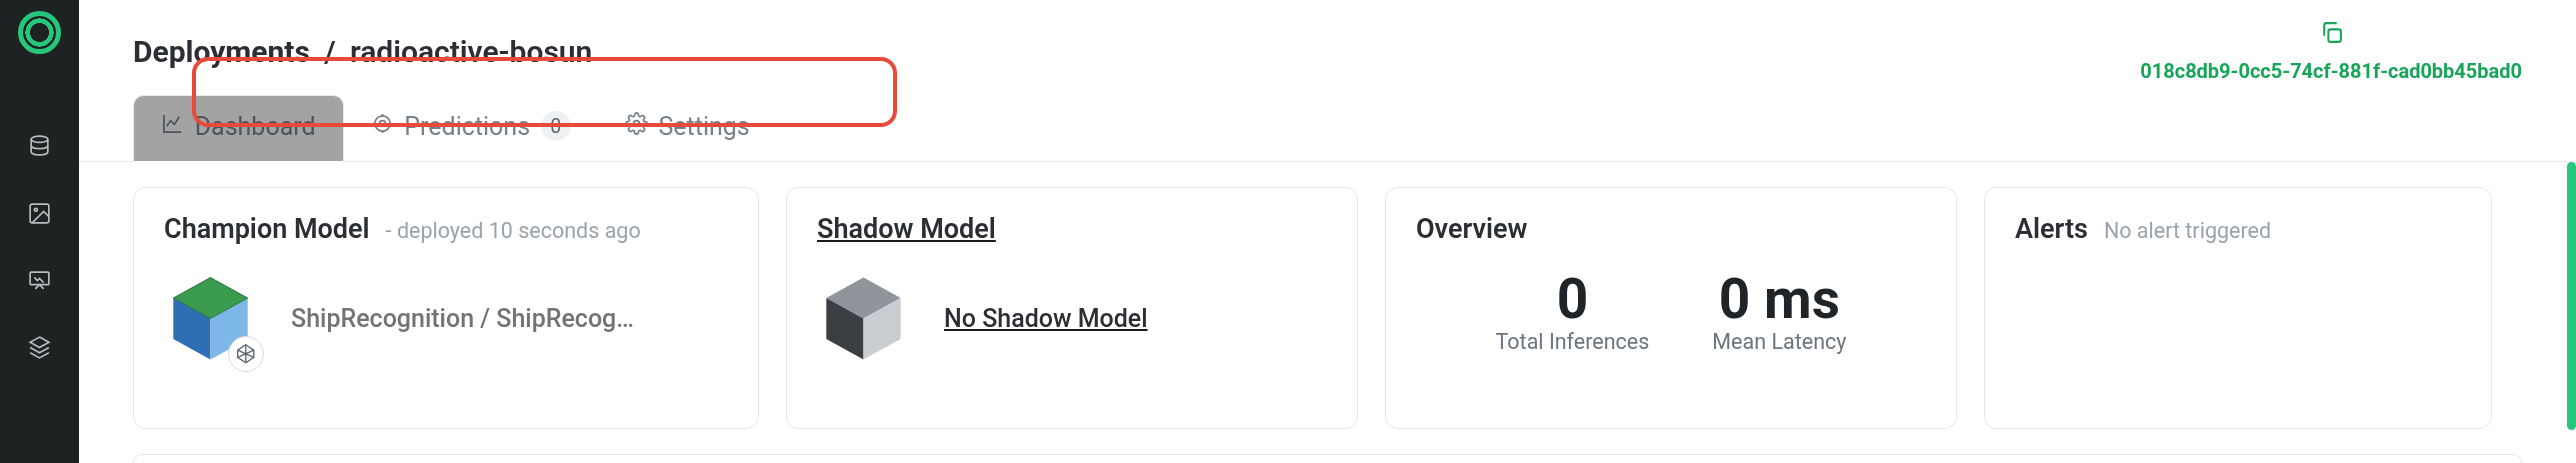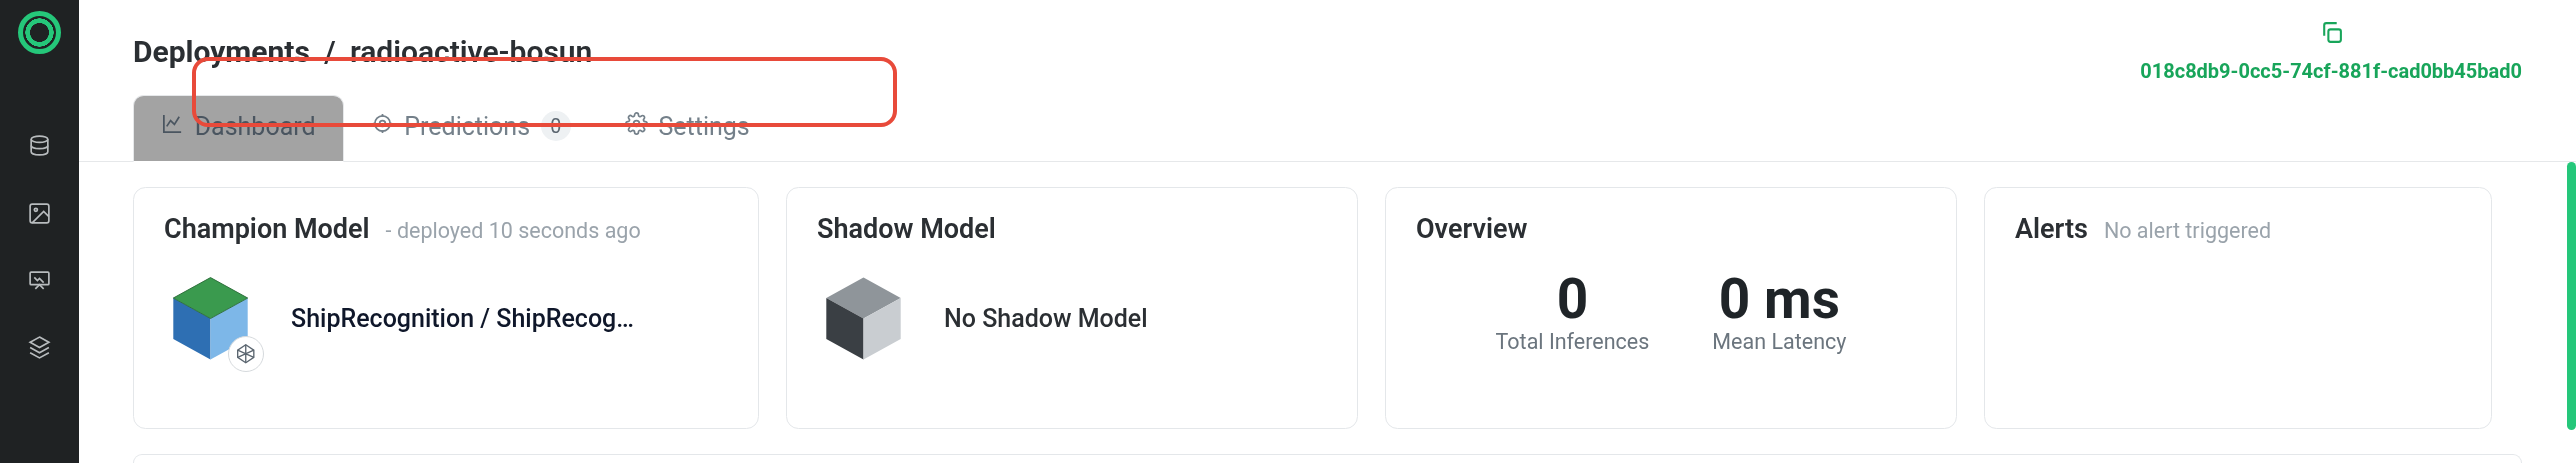--- a/index.html
+++ b/index.html
@@ -126,29 +126,29 @@
     border: 0.9px solid #e4e7ea;
     border-radius: 12.5px;
     padding: 25px 30px;
     background: #fff;
     display: flex;
     flex-direction: column;
     gap: 19.7px;
     min-height: 242px;
   }
   .card.champion { flex: 0 0 626px; }
-  .card.shadow   { flex: 0 0 572px; }
+  .card.shadow   { flex: 0 0 572px; text-decoration: underline; }
   .card.overview { flex: 0 0 572px; }
   .card.alerts   { flex: 1; text-align: center; }
   .card-header { display: flex; align-items: baseline; gap: 16px; }
   .card-title { font-size: 27px; font-weight: 600; color: #2b2f33; }
   .card-sub   { font-size: 21.5px; color: #9aa3ab; }
   .model-row { display: flex; align-items: center; gap: 34px; padding-top: 7.2px; }
   .model-cube { width: 93px; height: 93px; position: relative; }
-  .model-link { font-size: 25px; color: #0f172a; font-weight: 500; cursor: pointer; }
+  .model-link { font-size: 25px; color: #737373; font-weight: 500; cursor: pointer; }
   .model-none { font-size: 25px; color: #2b2f33; font-weight: 500; }
   .mini-icon {
     position: absolute;
     right: -7.2px; bottom: -7.2px;
     width: 36px; height: 36px;
     border-radius: 50%;
     background: #fff;
     border: 0.9px solid #d6dadd;
     display: flex; align-items: center; justify-content: center;
   }

